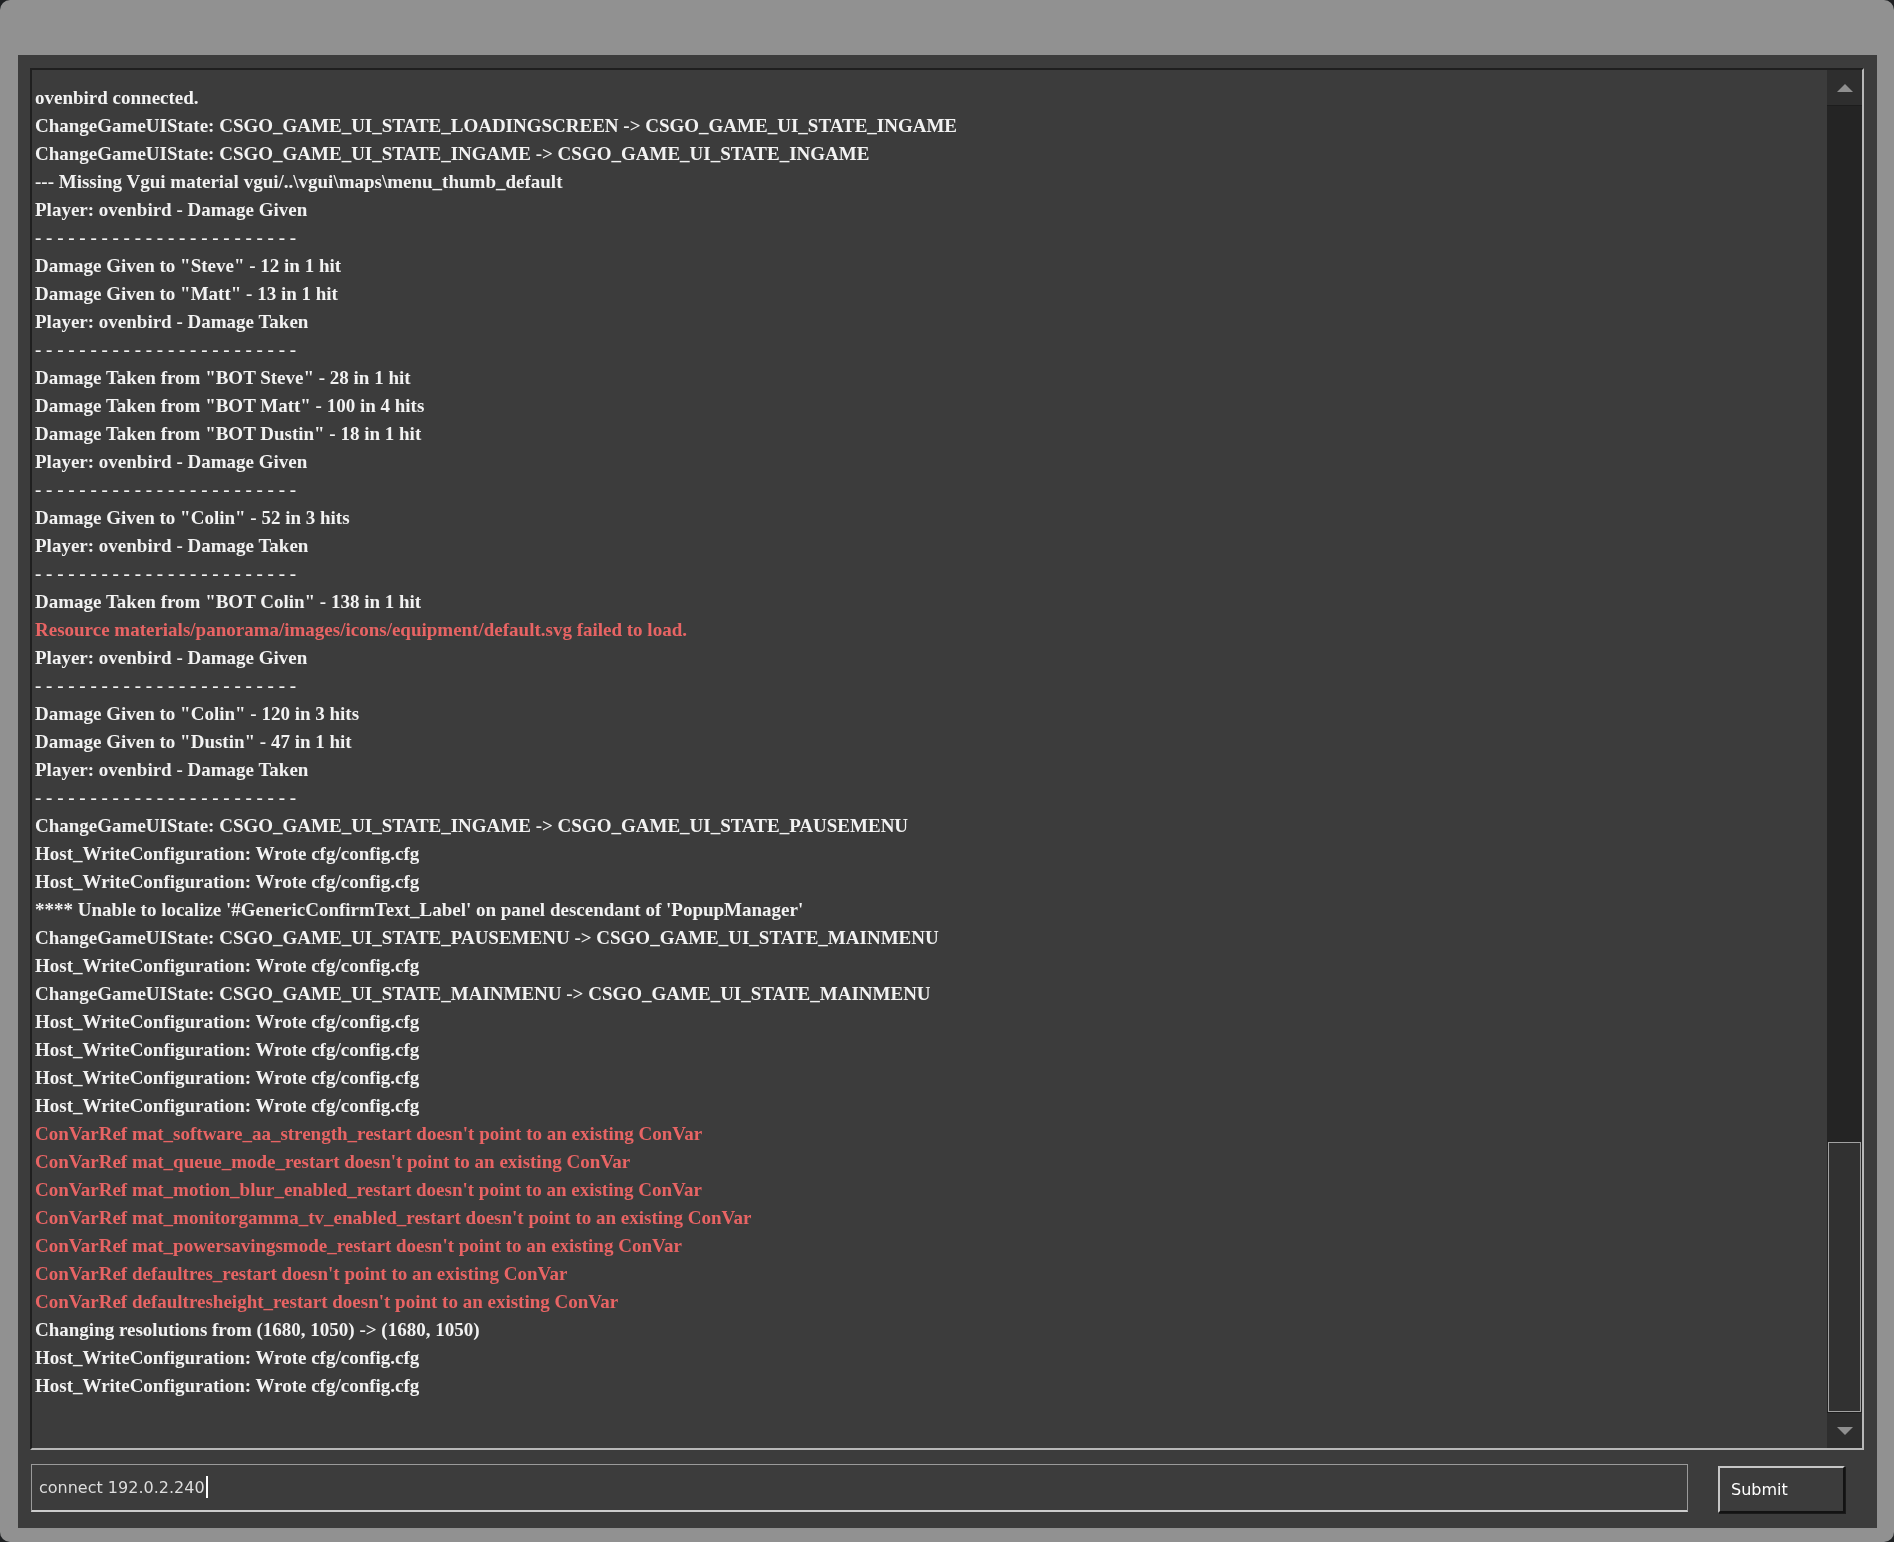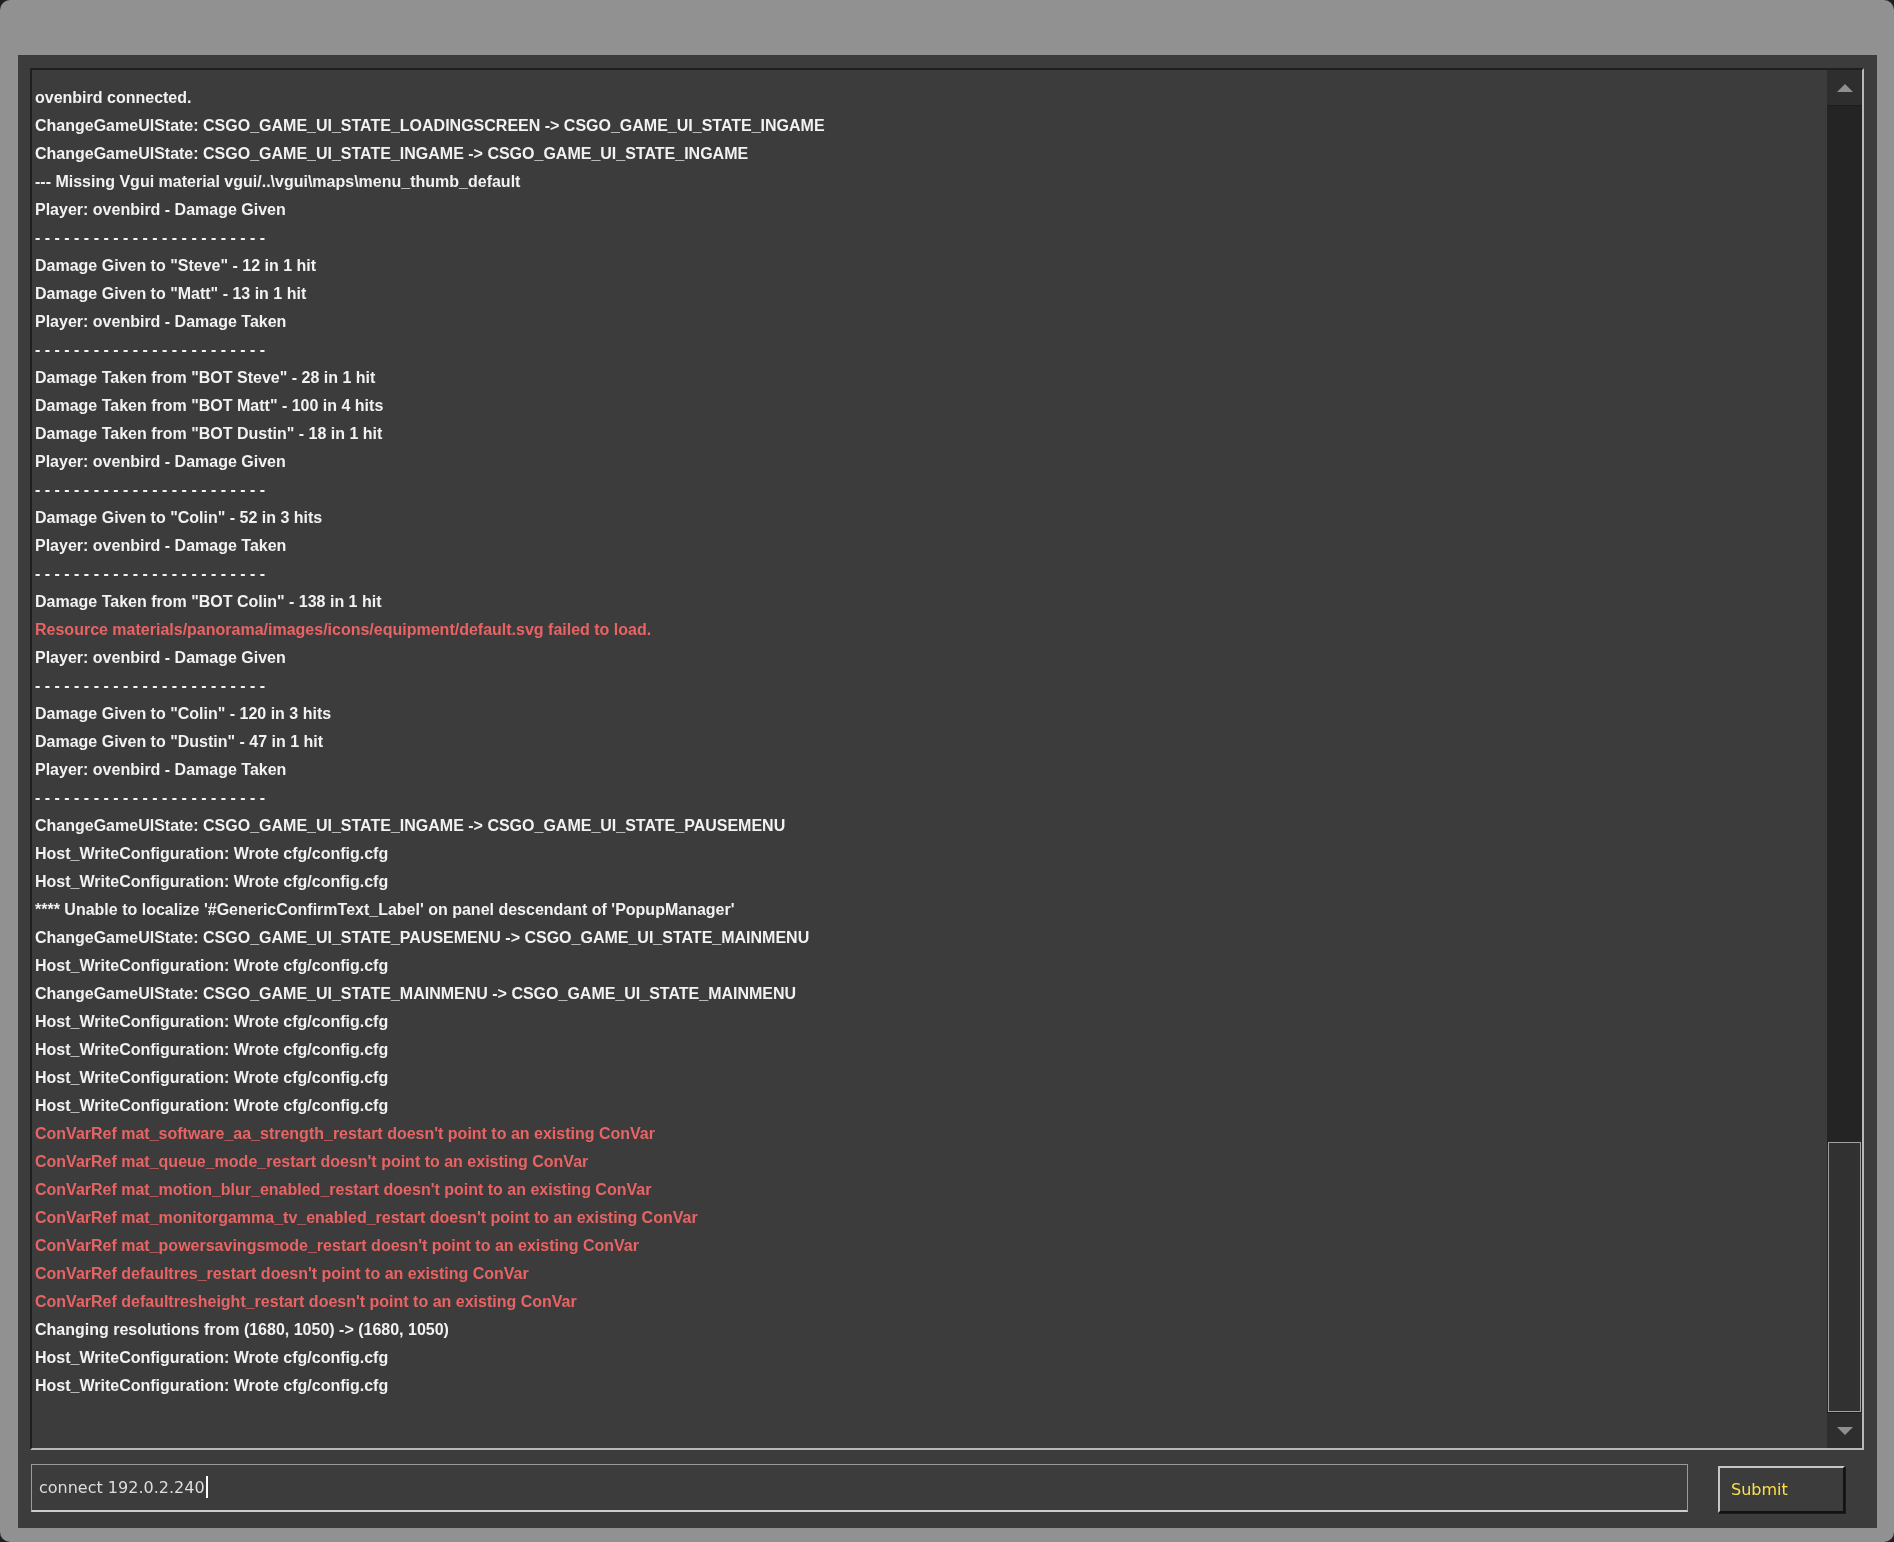--- a/index.html
+++ b/index.html
@@ -13,21 +13,21 @@
   .close{position:absolute;right:28px;top:16px;width:24px;height:24px;color:#d8d8d8;font-size:19px;line-height:24px;text-align:center;cursor:default;}
 
   
   .panel{position:absolute;left:18px;right:17px;top:55px;bottom:14px;background:#3c3c3c;}
 
   
   .log{position:absolute;left:12px;top:13px;right:13px;bottom:78px;background:#3c3c3c;
        border-top:2px solid #1f1f1f;border-left:2px solid #1f1f1f;
        border-bottom:2px solid #b8b8b8;border-right:2px solid #b8b8b8;}
   .loglines{position:absolute;left:3px;top:14px;right:44px;bottom:0;overflow:hidden;
-       font-family:Liberation Sans, sans-serif;font-weight:bold;font-size:16px;line-height:28px;
+       font-family:Liberation Serif, serif;font-weight:bold;font-size:19px;line-height:28px;
        color:var(--normal-color,#f2f2f2);white-space:pre;}
   .log-line{height:28px;}
   .log-line.error{color:var(--error-color,#e86464);}
 
   
   .scrollbar{position:absolute;top:0;right:0;bottom:0;width:35px;background:#242424;}
   .sb-btn{position:absolute;left:0;right:0;height:36px;background:#2e2e2e;}
   .sb-up{top:0;border-bottom:1px solid #1d1d1d;}
   .sb-down{bottom:0;border-top:1px solid #1d1d1d;}
   .tri{position:absolute;left:50%;top:50%;width:0;height:0;transform:translate(-50%,-50%);}
@@ -38,21 +38,21 @@
   
   .cmd{position:absolute;left:13px;bottom:16px;width:1657px;height:48px;background:#3c3c3c;
        border:1px solid #9a9a9a;border-bottom:2px solid #cdcdcd;
        font-size:16px;color:#dedede;font-family:"DejaVu Sans",sans-serif;
        line-height:45px;padding-left:7px;white-space:pre;}
   .caret{display:inline-block;width:2px;height:22px;background:#ffffff;vertical-align:middle;margin-left:1px;margin-top:-3px;}
   .submit{position:absolute;right:32px;bottom:15px;width:127px;height:47px;background:#3c3c3c;
        border-top:2px solid #c6c6c6;border-left:2px solid #c6c6c6;
        border-bottom:2px solid #131313;border-right:2px solid #131313;
        box-shadow:1px 1px 0 #1b1b1b;
-       color:#fde047;font-size:16px;font-family:"DejaVu Sans",sans-serif;
+       color:#ffffff;font-size:16px;font-family:"DejaVu Sans",sans-serif;
        line-height:43px;text-align:left;padding-left:11px;cursor:default;}
 </style>
 </head>
 <body>
 
 <div class="stage">
   <div class="window">
 
 
     <div class="panel">

